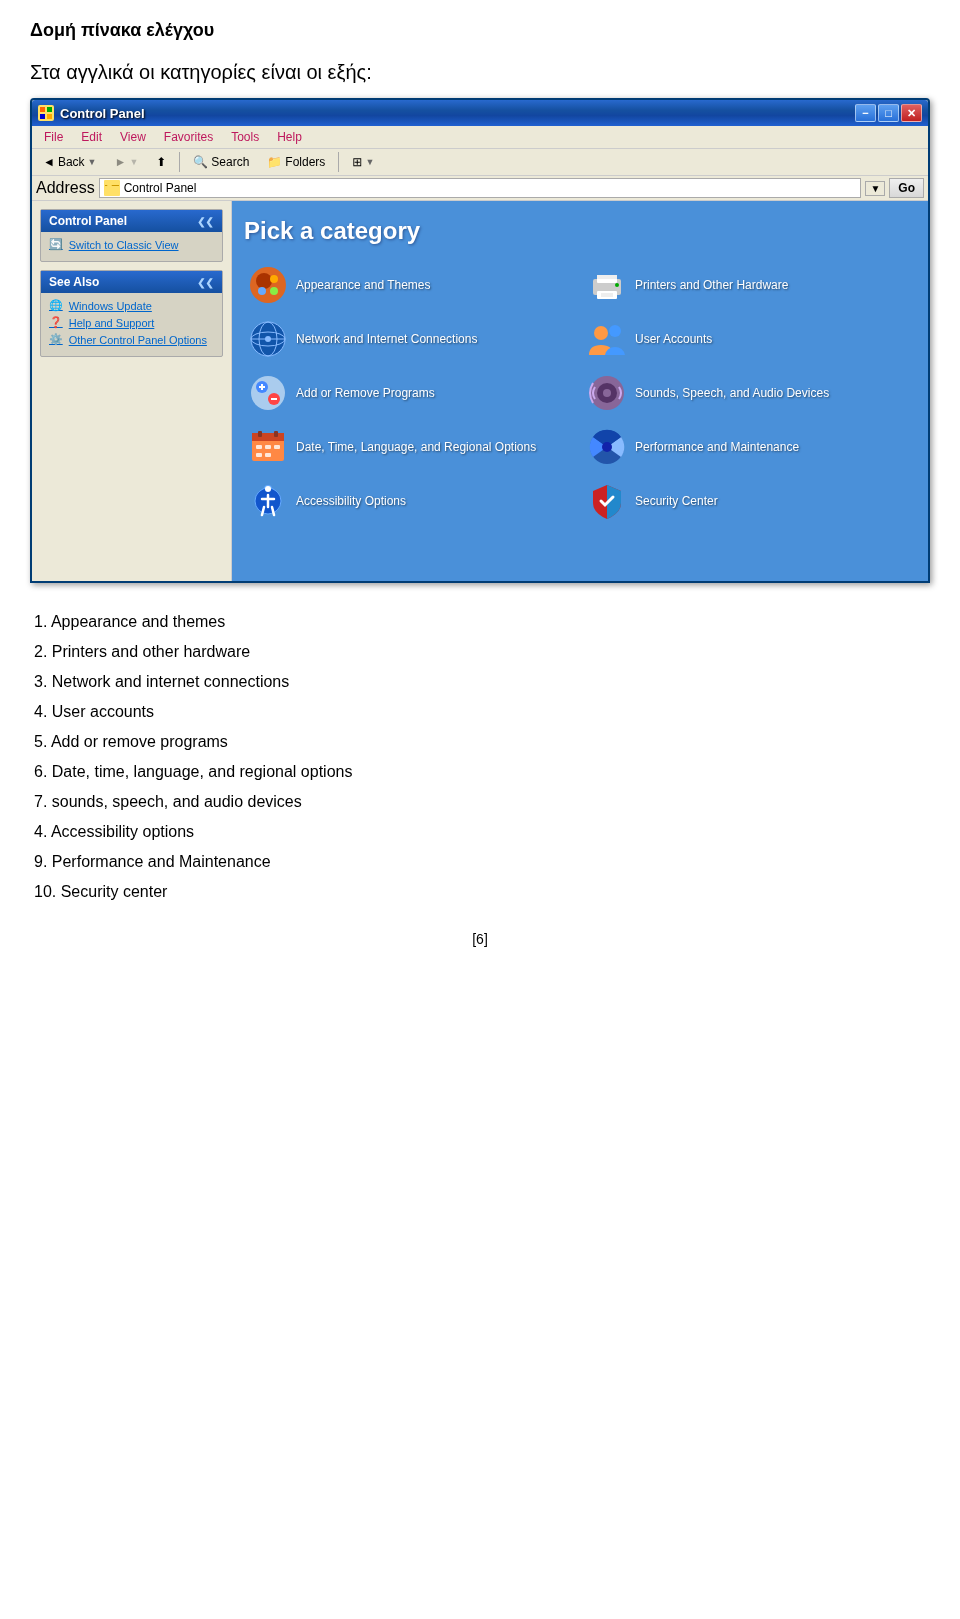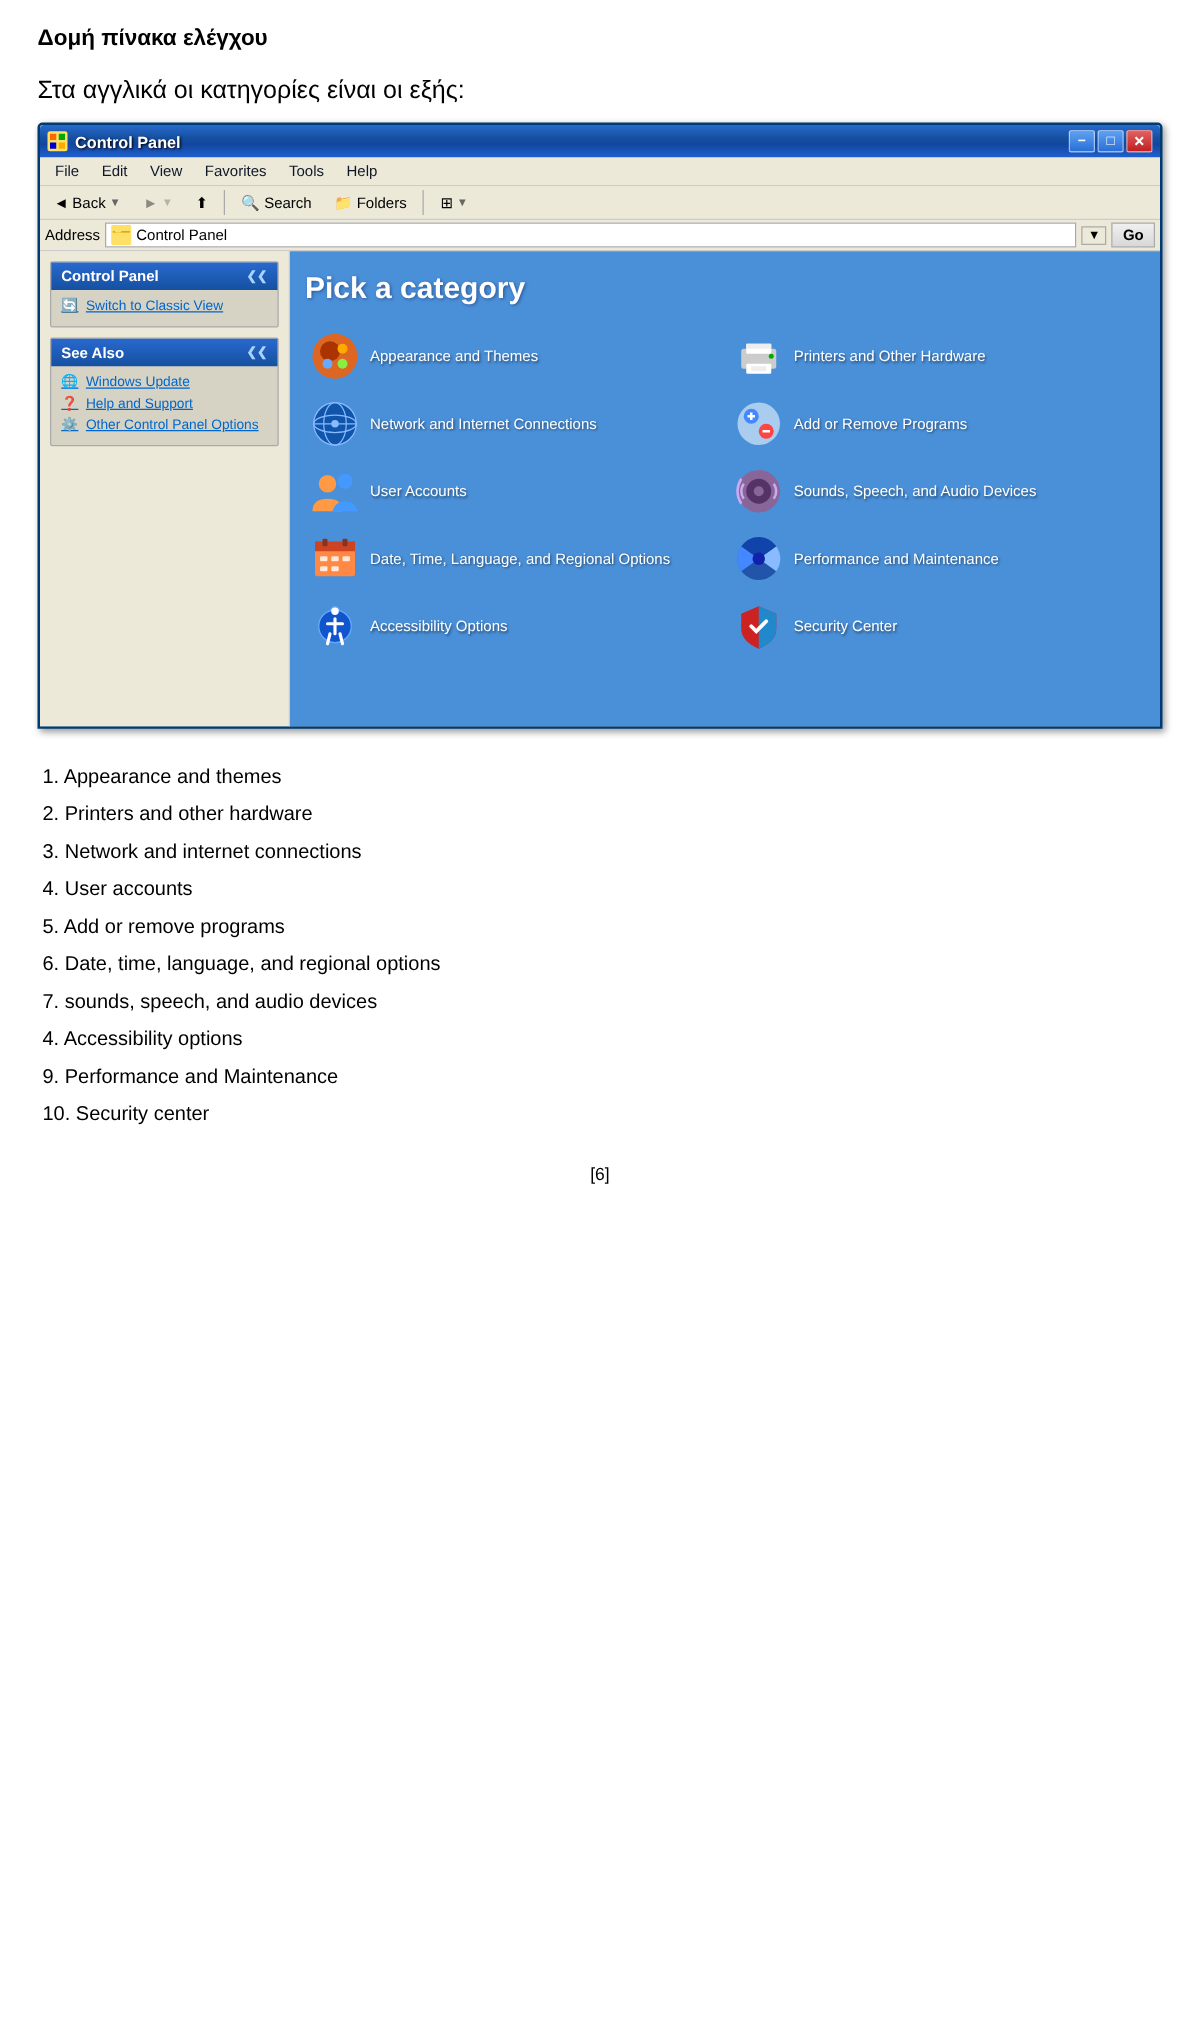--- a/index.html
+++ b/index.html
@@ -94,21 +94,21 @@
       padding: 2px 4px;
       display: flex;
       gap: 2px;
       font-size: 12px;
       border-bottom: 1px solid #ccc;
     }
 
     .xp-menu-item {
       padding: 2px 8px;
       cursor: pointer;
-      color: #0f172a;
+      color: #be185d;
     }
 
     
     .xp-toolbar {
       background: #ECE9D8;
       padding: 3px 4px;
       display: flex;
       align-items: center;
       gap: 4px;
       border-bottom: 1px solid #ccc;
@@ -143,21 +143,21 @@
       background: #ECE9D8;
       padding: 2px 4px;
       display: flex;
       align-items: center;
       gap: 4px;
       font-size: 12px;
       border-bottom: 1px solid #ccc;
     }
 
     .xp-address-label {
-      font-size: 12px;
+      font-size: 16px;
       color: #000;
     }
 
     .xp-address-field {
       flex: 1;
       display: flex;
       align-items: center;
       gap: 4px;
       background: white;
       border: 1px solid #aaa;
@@ -476,41 +476,41 @@
               <ellipse cx="20" cy="20" rx="17" ry="7" fill="none" stroke="#88bbff" stroke-width="1"></ellipse>
               <circle cx="20" cy="20" r="3" fill="#88bbff"></circle>
             </svg>
           </div>
           <span class="xp-category-label">Network and Internet Connections</span>
         </div>
 
         <div class="xp-category-item">
           <div class="xp-category-icon">
             <svg width="40" height="40" viewBox="0 0 40 40">
+              <circle cx="14" cy="14" r="7" fill="#ff9944"></circle>
+              <path d="M2 36 Q2 26 14 26 Q26 26 26 36Z" fill="#ff9944"></path>
+              <circle cx="28" cy="12" r="6" fill="#4499ff"></circle>
+              <path d="M18 36 Q20 28 28 28 Q36 28 38 36Z" fill="#4499ff"></path>
+            </svg>
+          </div>
+          <span class="xp-category-label">User Accounts</span>
+        </div>
+
+        <div class="xp-category-item">
+          <div class="xp-category-icon">
+            <svg width="40" height="40" viewBox="0 0 40 40">
               <circle cx="20" cy="20" r="17" fill="#aaccee"></circle>
               <circle cx="14" cy="14" r="6" fill="#4488ff"></circle>
               <line x1="11" y1="14" x2="17" y2="14" stroke="white" stroke-width="2"></line>
               <line x1="14" y1="11" x2="14" y2="17" stroke="white" stroke-width="2"></line>
               <circle cx="26" cy="26" r="6" fill="#ff4444"></circle>
               <line x1="23" y1="26" x2="29" y2="26" stroke="white" stroke-width="2"></line>
             </svg>
           </div>
           <span class="xp-category-label">Add or Remove Programs</span>
-        </div>
-
-        <div class="xp-category-item">
-          <div class="xp-category-icon">
-            <svg width="40" height="40" viewBox="0 0 40 40">
-              <circle cx="14" cy="14" r="7" fill="#ff9944"></circle>
-              <path d="M2 36 Q2 26 14 26 Q26 26 26 36Z" fill="#ff9944"></path>
-              <circle cx="28" cy="12" r="6" fill="#4499ff"></circle>
-              <path d="M18 36 Q20 28 28 28 Q36 28 38 36Z" fill="#4499ff"></path>
-            </svg>
-          </div>
-          <span class="xp-category-label">User Accounts</span>
         </div>
 
         <div class="xp-category-item">
           <div class="xp-category-icon">
             <svg width="40" height="40" viewBox="0 0 40 40">
               <circle cx="20" cy="20" r="17" fill="#886699"></circle>
               <circle cx="20" cy="20" r="10" fill="#553366"></circle>
               <circle cx="20" cy="20" r="4" fill="#886699"></circle>
               <path d="M8 14 Q4 20 8 26" stroke="#ccaaee" stroke-width="2" fill="none"></path>
               <path d="M6 10 Q0 20 6 30" stroke="#ccaaee" stroke-width="2" fill="none"></path>

